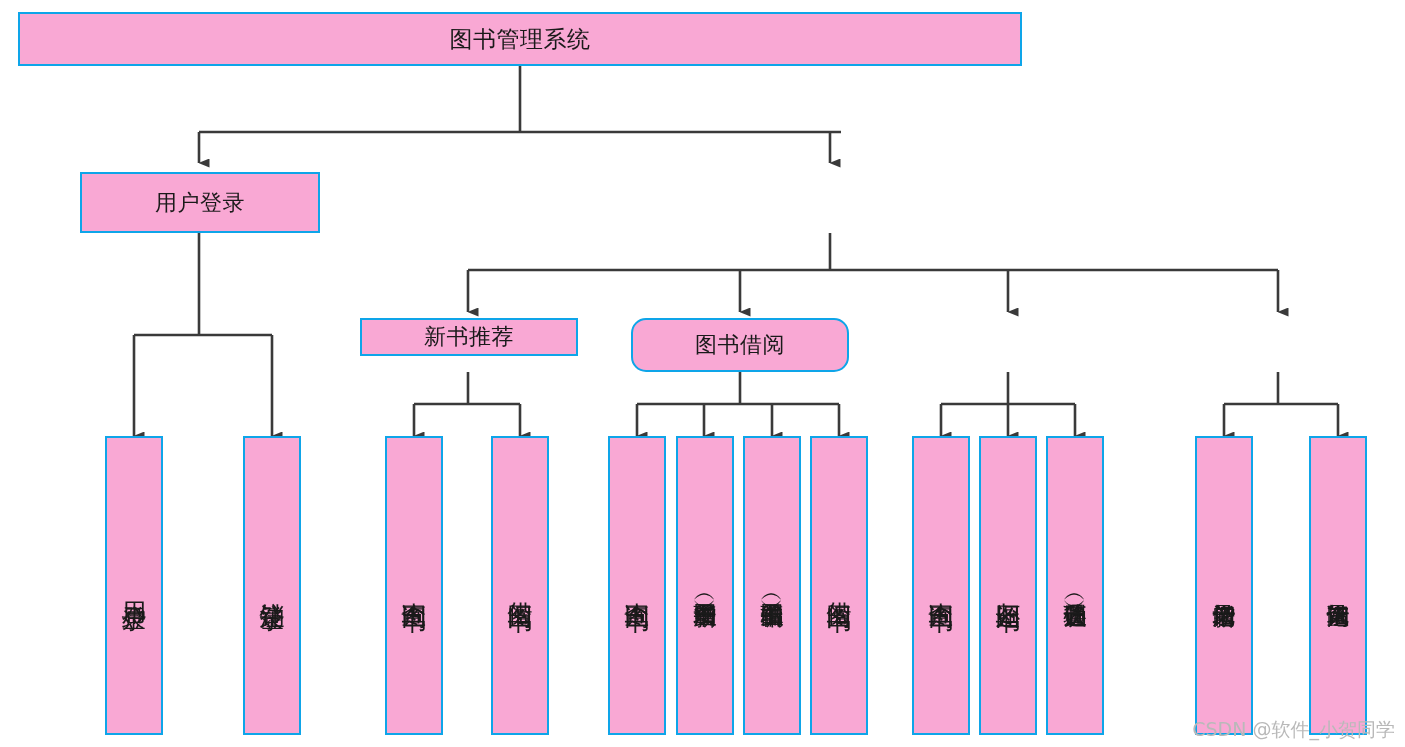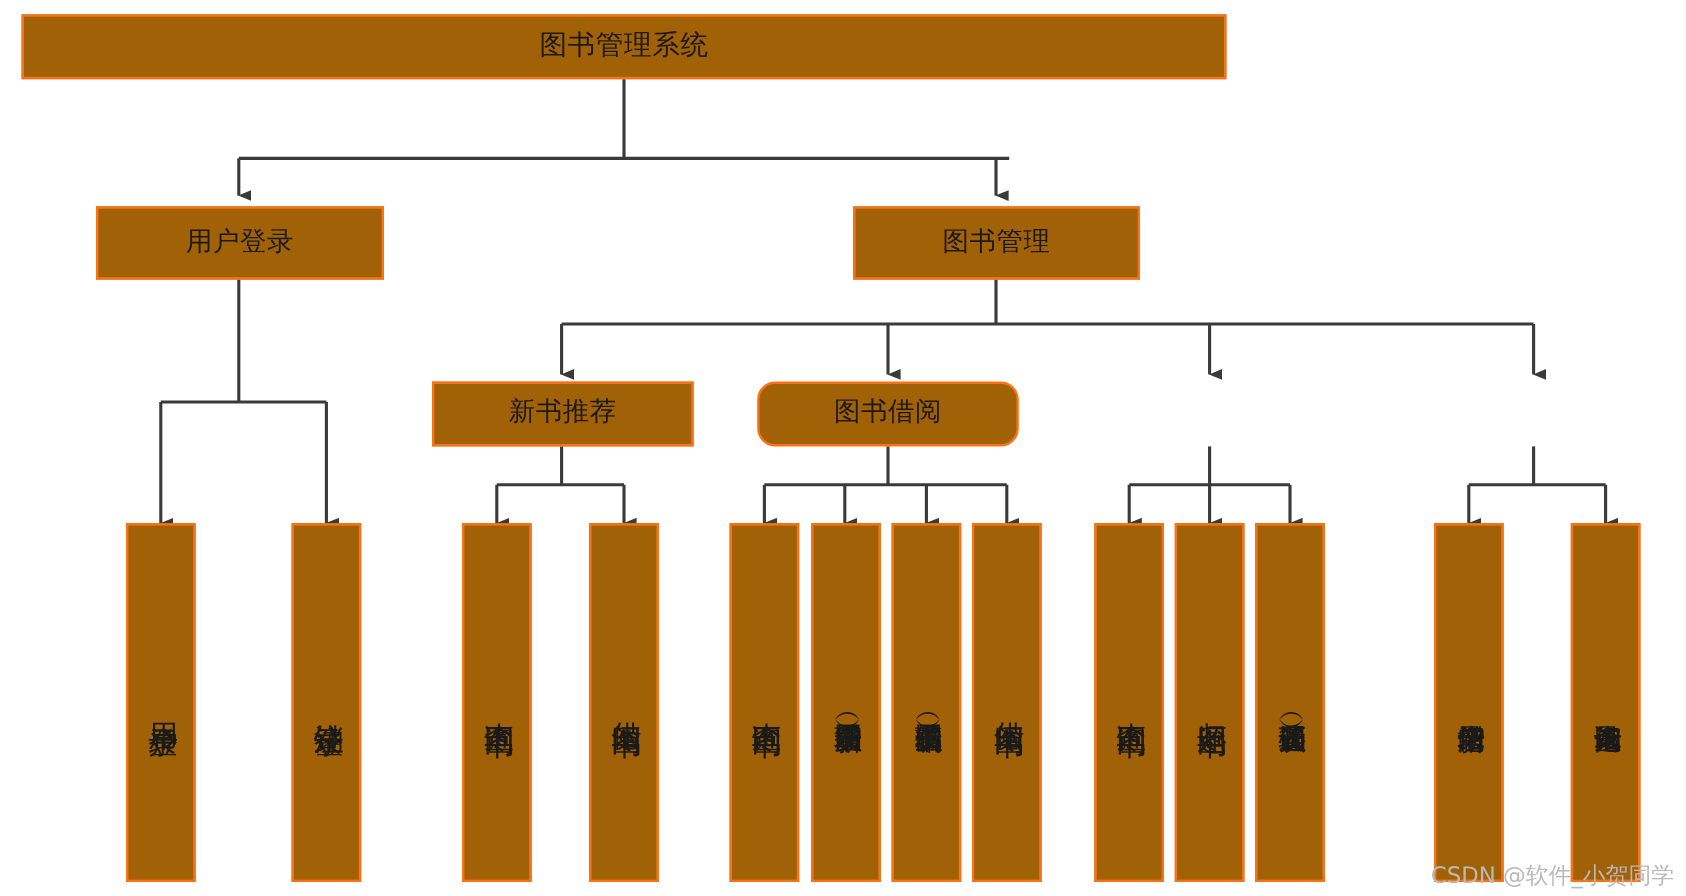--- a/index.html
+++ b/index.html
@@ -20,27 +20,26 @@
   svg#edges {
     position: absolute;
     left: 0;
     top: 0;
     width: 1405px;
     height: 747px;
   }
   .node {
     position: absolute;
     box-sizing: border-box;
-    border: 2px solid #f97316;
-    background: #a16207;
+    border: 2px solid #0ea5e9;
+    background: #f9a8d4;
     display: flex;
     align-items: center;
     justify-content: center;
     color: #1a1a1a;
-    font-family: Liberation Mono, monospace;
   }
   .node .lbl {
     display: block;
     text-align: center;
     line-height: 1.0;
     white-space: nowrap;
   }
   
   .node.horiz .lbl {
     font-size: 22px;
@@ -132,25 +131,22 @@
     </g>
   </svg>
 
   <div class="node horiz root" style="left:18px; top:12px; width:1004px; height:54px;">
     <span class="lbl">图书管理系统</span>
   </div>
 
   <div class="node horiz" style="left:80px; top:172px; width:240px; height:61px;">
     <span class="lbl">用户登录</span>
   </div>
-  <div class="node horiz" style="left:711px; top:172px; width:239px; height:61px;">
-    <span class="lbl">图书管理</span>
-  </div>
 
-  <div class="node horiz" style="left:360px; top:318px; width:218px; height:54px;">
+  <div class="node horiz" style="left:360px; top:318px; width:218px; height:38px;">
     <span class="lbl">新书推荐</span>
   </div>
   <div class="node horiz" style="left:631px; top:318px; width:218px; height:54px;border-radius:15px;">
     <span class="lbl">图书借阅</span>
   </div>
 
   <div class="node vert" style="left:105px; top:436px; width:58px; height:299px;">
     <span class="lbl">用户登录</span>
   </div>
   <div class="node vert" style="left:243px; top:436px; width:58px; height:299px;">

